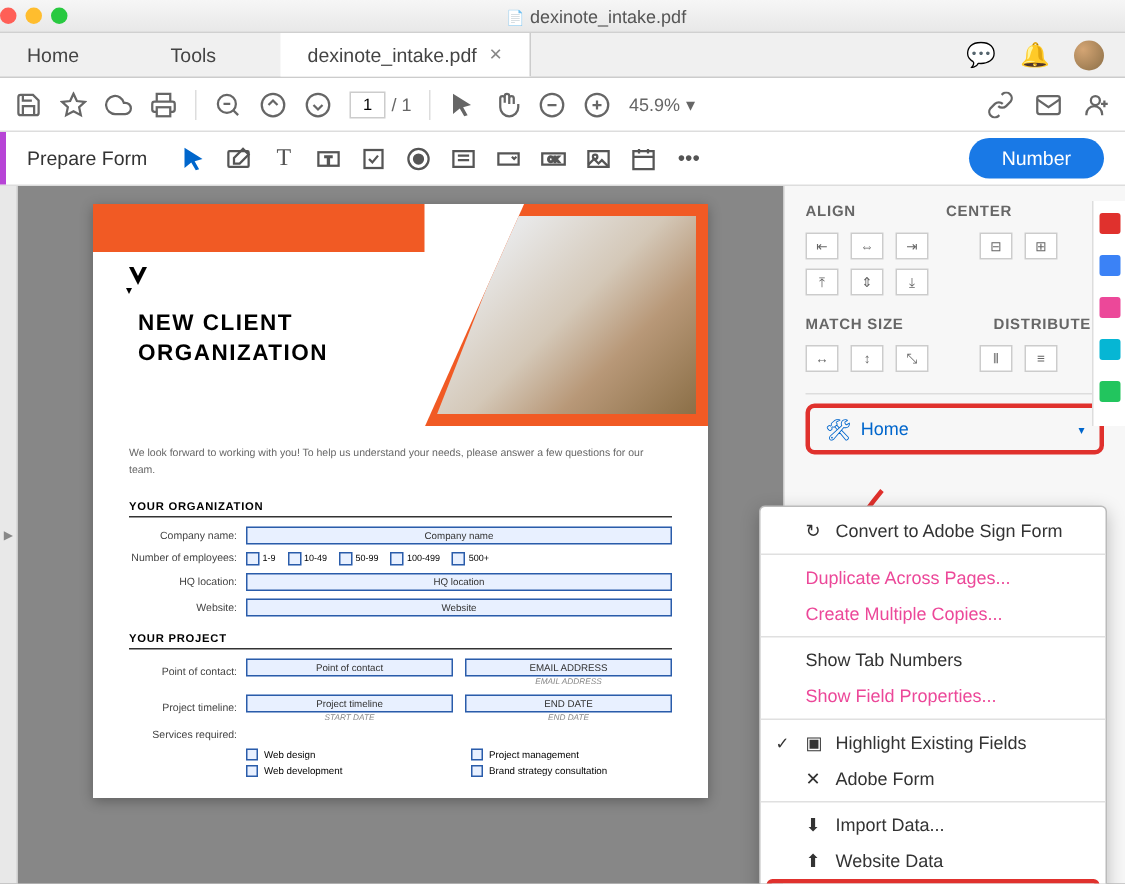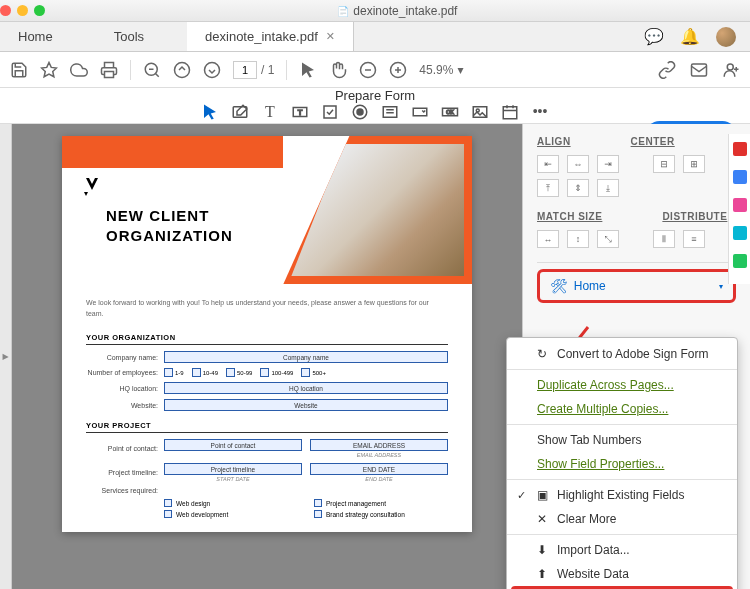--- a/index.html
+++ b/index.html
@@ -23,21 +23,21 @@
 
 .toolbar1 { height: 36px; background: #fff; display: flex; align-items: center; padding: 0 10px; gap: 12px; border-bottom: 1px solid #ddd; }
 .tb-divider { width: 1px; height: 20px; background: #ddd; }
 .tb-icon { width: 18px; height: 18px; color: #666; cursor: pointer; }
 .pagenum { display: flex; align-items: center; gap: 4px; font-size: 12px; color: #666; }
 .pagenum input { width: 24px; height: 18px; text-align: center; font-size: 11px; border: 1px solid #ccc; }
 .zoom { display: flex; align-items: center; gap: 4px; font-size: 12px; color: #666; }
 .toolbar1 .right { margin-left: auto; display: flex; gap: 14px; align-items: center; }
 
 
-.toolbar2 { height: 36px; background: #fff; display: flex; align-items: center; border-bottom: 1px solid #ddd; position: relative; flex-direction: column; }
+.toolbar2 { height: 36px; background: #fff; display: flex; align-items: center; border-bottom: 1px solid #ddd; position: relative; }
 .purplebar { width: 4px; height: 100%; background: #b744d6; }
 .t2-label { padding: 0 14px; font-size: 13px; color: #333; font-weight: 500; }
 .t2-icons { display: flex; gap: 12px; align-items: center; padding: 0 8px; }
 .t2-icon { width: 18px; height: 18px; color: #555; }
 .arrow-tool { color: #0066cc; }
 .t2-right { margin-left: auto; display: flex; gap: 10px; padding-right: 14px; align-items: center; }
 .btn-preview { background: #1979e6; color: #fff; border: none; border-radius: 16px; padding: 6px 22px; font-size: 13px; cursor: pointer; }
 .btn-close { background: #fff; border: 1px solid #aaa; border-radius: 16px; padding: 5px 20px; font-size: 13px; cursor: pointer; }
 
 
@@ -45,21 +45,21 @@
 .sidebar-left { width: 12px; background: #e8e8e8; border-right: 1px solid #ccc; display: flex; align-items: center; justify-content: center; }
 .sidebar-left .arrow { font-size: 8px; color: #888; }
 
 
 .docarea { flex: 1; background: #878787; padding: 12px 25px; overflow: hidden; position: relative; }
 .page { width: 410px; background: #fff; margin: 0 auto; box-shadow: 0 2px 8px rgba(0,0,0,0.3); }
 .page-hero { height: 148px; display: flex; position: relative; }
 .hero-left { width: 54%; background: #fff; position: relative; }
 .hero-orange-top { height: 32px; background: #f15a24; }
 .hero-logo { position: absolute; top: 38px; left: 18px; width: 24px; height: 24px; }
-.hero-title { position: absolute; top: 70px; left: 44px; font-size: 15px; font-weight: 800; letter-spacing: 1px; line-height: 1.3; }
+.hero-title { position: absolute; top: 70px; left: 30px; font-size: 15px; font-weight: 800; letter-spacing: 1px; line-height: 1.3; }
 .hero-right { width: 46%; background: #f15a24; clip-path: polygon(35% 0, 100% 0, 100% 100%, 0 100%); position: relative; overflow: hidden; }
 .hero-photo { position: absolute; inset: 8px; background: linear-gradient(135deg, #e8e8e8 20%, #d4c8b8 50%, #b89878 70%, #8b6f47); clip-path: polygon(30% 0, 100% 0, 100% 100%, 0 100%); }
 
 .page-body { padding: 14px 24px; font-size: 8px; }
 .intro { color: #666; font-size: 7px; line-height: 1.5; margin-bottom: 14px; }
 .section-head { font-size: 7.5px; font-weight: 700; letter-spacing: 0.5px; margin-bottom: 6px; border-bottom: 1px solid #333; padding-bottom: 2px; }
 .form-row { display: flex; align-items: center; margin-bottom: 5px; }
 .form-label { width: 78px; font-size: 7px; color: #444; text-align: right; padding-right: 6px; }
 .form-field { flex: 1; height: 12px; border: 1.5px solid #2a5caa; background: #e8f0ff; display: flex; align-items: center; justify-content: center; font-size: 6.5px; color: #333; }
 .radio-group { display: flex; gap: 8px; flex: 1; }
@@ -69,35 +69,35 @@
 .dual-fields { display: flex; gap: 8px; flex: 1; }
 .dual-col { flex: 1; }
 .sub-label { font-size: 5.5px; color: #888; text-align: center; margin-top: 1px; font-style: italic; }
 .check-grid { display: grid; grid-template-columns: 1fr 1fr; gap: 3px 16px; margin-left: 78px; }
 .check-item { display: flex; align-items: center; gap: 4px; font-size: 6.5px; }
 .check-box { width: 8px; height: 8px; border: 1.5px solid #2a5caa; background: #e8f0ff; }
 
 
 .rightpanel { width: 228px; background: #f7f7f7; border-left: 1px solid #ccc; position: relative; padding: 12px 14px; }
 .rp-heads { display: flex; gap: 60px; margin-bottom: 8px; }
-.rp-head { font-size: 10px; font-weight: 700; color: #666; letter-spacing: 0.5px; text-decoration: underline; }
+.rp-head { font-size: 10px; font-weight: 700; color: #666; letter-spacing: 0.5px; }
 .rp-grid2 { display: grid; grid-template-columns: repeat(3, 22px) 18px repeat(2, 22px); gap: 6px 8px; margin-bottom: 14px; }
 .rp-icon { width: 22px; height: 18px; border: 1px solid #ccc; background: #fff; display: flex; align-items: center; justify-content: center; font-size: 9px; color: #666; }
 .rp-divider { height: 1px; background: #ddd; margin: 6px 0; }
 
 .more-btn { border: 3px solid #e0312d; border-radius: 6px; padding: 6px 10px; display: flex; align-items: center; gap: 6px; color: #0066cc; font-size: 12px; margin-top: 4px; position: relative; }
 .more-chevron { margin-left: auto; font-size: 8px; }
 
 .tooltab { position: absolute; right: 0; top: 10px; width: 22px; display: flex; flex-direction: column; gap: 14px; background: #fff; padding: 8px 0; border-left: 1px solid #ddd; height: 150px; }
 .tooltab div { width: 14px; height: 14px; margin: 0 auto; }
 
 
 .dropdown { position: absolute; right: 12px; top: 337px; width: 232px; background: #fff; border: 1px solid #bbb; border-radius: 4px; box-shadow: 0 4px 12px rgba(0,0,0,0.25); z-index: 100; padding: 4px 0; }
 .dd-item { padding: 5px 12px 5px 30px; font-size: 12px; color: #333; display: flex; align-items: center; gap: 6px; position: relative; }
-.dd-item.disabled { color: #4d7c0f; text-decoration: underline; }
+.dd-item.disabled { color: #ec4899; }
 .dd-sep { height: 1px; background: #e0e0e0; margin: 3px 0; }
 .dd-check { position: absolute; left: 10px; font-size: 11px; }
 .dd-icon { width: 14px; height: 14px; display: inline-flex; }
 .dd-item.highlight { border: 3px solid #e0312d; border-radius: 4px; margin: 0 4px; padding-left: 26px; }
 
 
 .arrow-annot { position: absolute; left: 508px; top: 322px; width: 120px; height: 230px; z-index: 50; pointer-events: none; }
 </style>
 </head>
 <body>
@@ -424,21 +424,21 @@
   <div class="dd-item">Show Tab Numbers</div>
   <div class="dd-item disabled">Show Field Properties...</div>
   <div class="dd-sep"></div>
   <div class="dd-item">
       <span class="dd-check">✓</span>
       <span class="dd-icon">▣</span>
       <span>Highlight Existing Fields</span>
     </div>
   <div class="dd-item">
       <span class="dd-icon">✕</span>
-      <span>Clear More</span>
+      <span>Adobe Form</span>
     </div>
   <div class="dd-sep"></div>
   <div class="dd-item">
       <span class="dd-icon">⬇</span>
       <span>Import Data...</span>
     </div>
   <div class="dd-item">
       <span class="dd-icon">⬆</span>
       <span>Website Data</span>
     </div>

